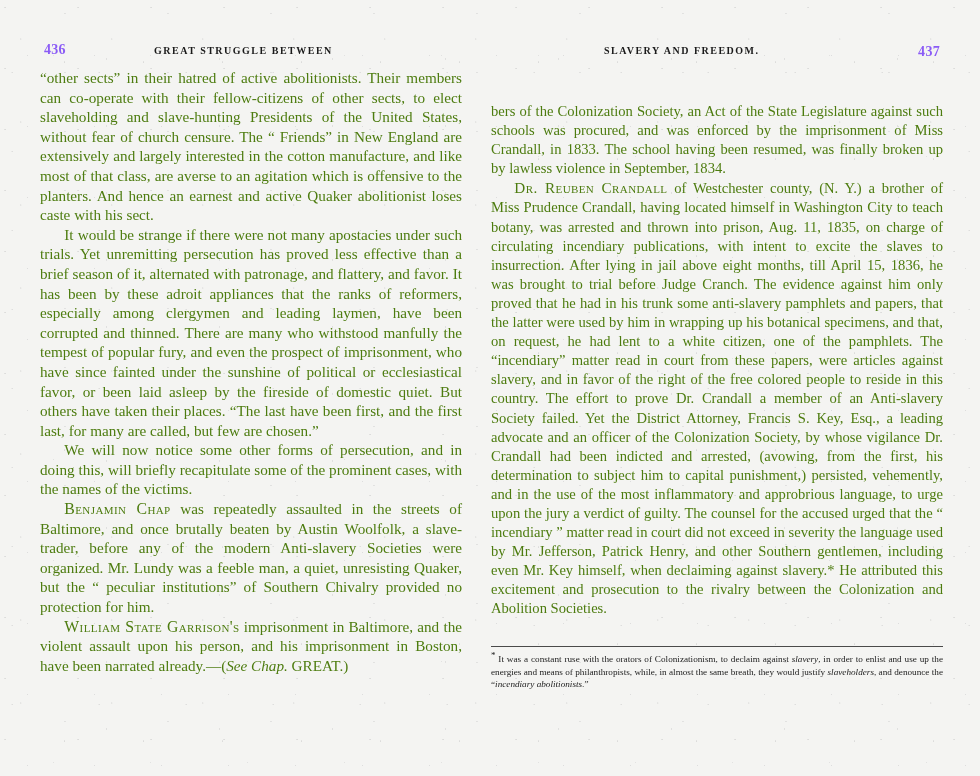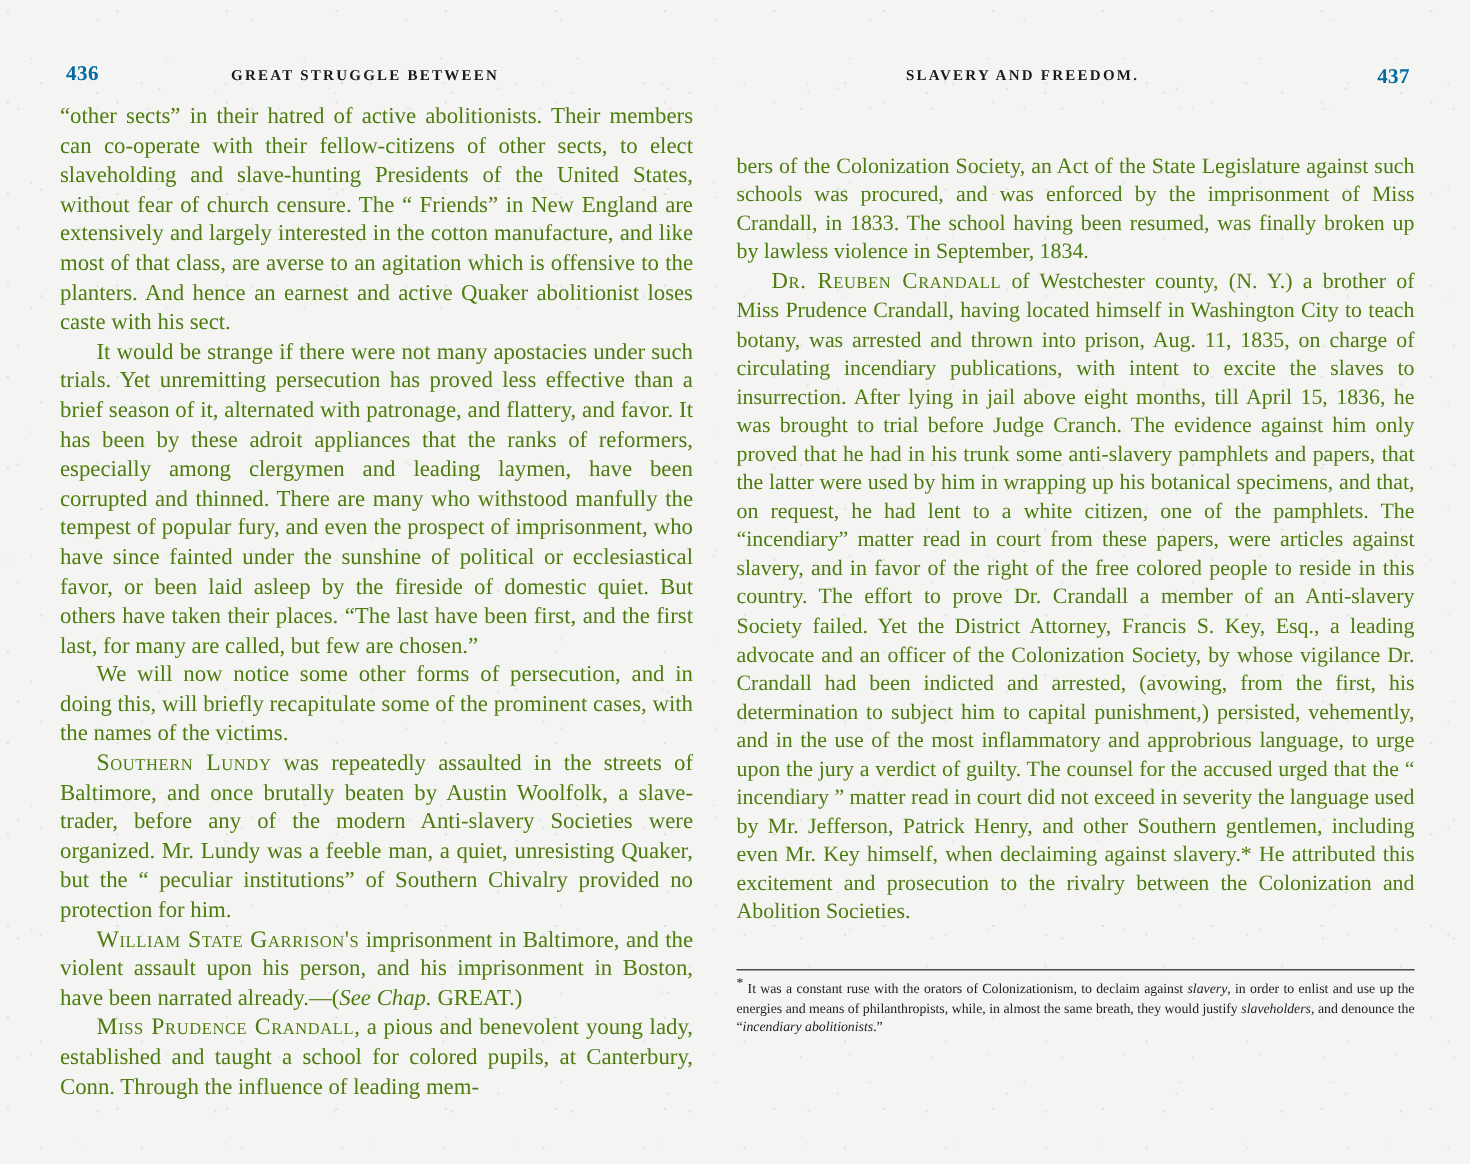--- a/index.html
+++ b/index.html
@@ -49,21 +49,21 @@
     top: 42px;
     left: 44px;
     right: 36px;
     height: 18px;
   }
   .folio {
     position: absolute;
     font-size: 14px;
     font-weight: 700;
     letter-spacing: .3px;
-    color: #0369a1;
+    color: #8b5cf6;
   }
   .folio-left  { left: 0; top: 0; }
   .folio-right { right: 4px; top: 2px; }
   .runtitle {
     position: absolute;
     top: 3px;
     font-size: 10px;
     font-weight: 700;
     letter-spacing: 1.5px;
     text-transform: uppercase;
@@ -155,30 +155,27 @@
 
     <p>
       <span>It would be strange if there were not many apostacies under such trials. Yet unremitting persecution has proved less effective than a brief season of it, alternated with patronage, and flattery, and favor. It has been by these adroit appliances that the ranks of reformers, especially among clergymen and leading laymen, have been corrupted and thinned. There are many who withstood manfully the tempest of popular fury, and even the prospect of imprisonment, who have since fainted under the sunshine of political or ecclesiastical favor, or been laid asleep by the fireside of domestic quiet. But others have taken their places. “The last have been first, and the first last, for many are called, but few are chosen.”</span>
     </p>
 
     <p>
       <span>We will now notice some other forms of persecution, and in doing this, will briefly recapitulate some of the prominent cases, with the names of the victims.</span>
     </p>
 
     <p>
-      <span class="sc">Southern Lundy</span><span> was repeatedly assaulted in the streets of Baltimore, and once brutally beaten by Austin Woolfolk, a slave-trader, before any of the modern Anti-slavery Societies were organized. Mr. Lundy was a feeble man, a quiet, unresisting Quaker, but the “ peculiar institutions” of Southern Chivalry provided no protection for him.</span>
+      <span class="sc">Benjamin Chap</span><span> was repeatedly assaulted in the streets of Baltimore, and once brutally beaten by Austin Woolfolk, a slave-trader, before any of the modern Anti-slavery Societies were organized. Mr. Lundy was a feeble man, a quiet, unresisting Quaker, but the “ peculiar institutions” of Southern Chivalry provided no protection for him.</span>
     </p>
 
     <p>
       <span class="sc">William State Garrison's</span><span> imprisonment in Baltimore, and the violent assault upon his person, and his imprisonment in Boston, have been narrated already.—(</span><span class="it">See Chap.</span><span> GREAT.)</span>
     </p>
 
-    <p>
-      <span class="sc">Miss Prudence Crandall</span><span>, a pious and benevolent young lady, established and taught a school for colored pupils, at Canterbury, Conn. Through the influence of leading mem-</span>
-    </p>
 
   </div>
 
   <div class="column" id="col-right">
 
     <p class="noindent">
       <span>bers of the Colonization Society, an Act of the State Legislature against such schools was procured, and was enforced by the imprisonment of Miss Crandall, in 1833. The school having been resumed, was finally broken up by lawless violence in September, 1834.</span>
     </p>
 
     <p>

